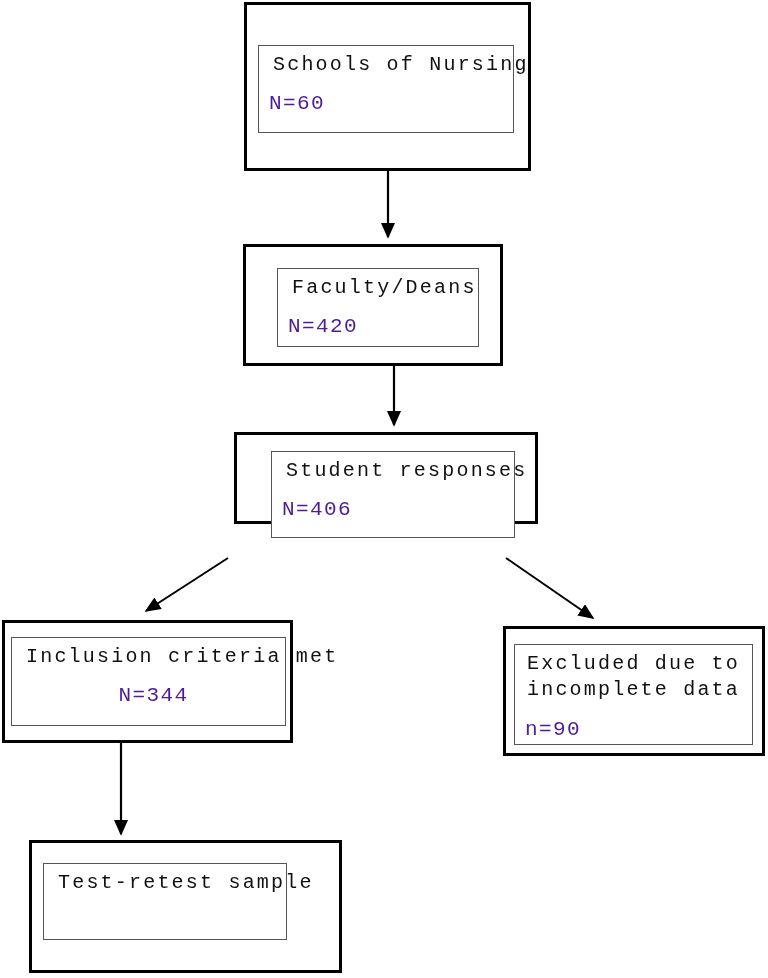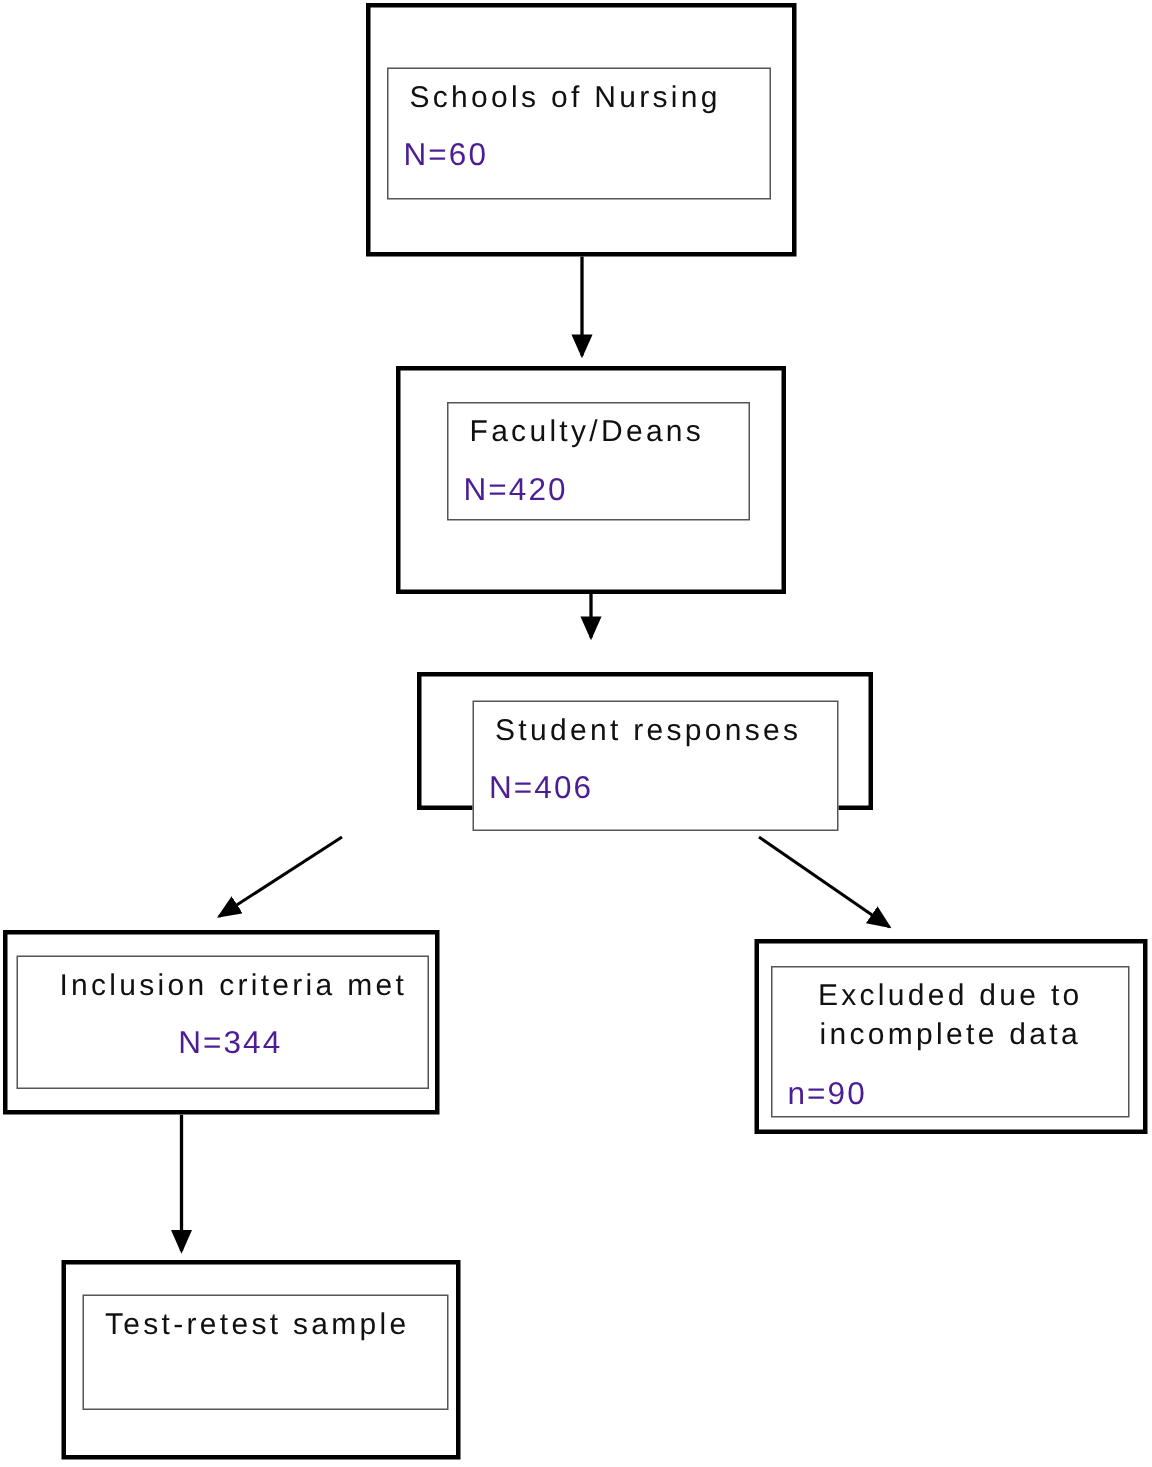--- a/index.html
+++ b/index.html
@@ -6,21 +6,21 @@
     margin: 0;
     padding: 0;
     background: #ffffff;
   }
   #canvas {
     position: relative;
     width: 768px;
     height: 978px;
     background: #ffffff;
     overflow: hidden;
-    font-family: Liberation Sans, sans-serif;
+    font-family: Liberation Mono, monospace;
   }
   .flow-box {
     position: absolute;
     box-sizing: border-box;
     border: 3px solid #000000;
     background: #ffffff;
   }
   .flow-inner {
     position: absolute;
     box-sizing: border-box;
@@ -84,28 +84,28 @@
     <line x1="121" y1="743" x2="121" y2="834" stroke="#000000" stroke-width="2.2" marker-end="url(#arrowheadwide)"></line>
   </svg>
 
   <div class="flow-box" style="left:244px; top:2px; width:287px; height:169px;">
     <div class="flow-inner" style="left:11px; top:40px; width:256px; height:88px;">
       <span class="line-main pad-l">Schools of Nursing</span>
       <span class="line-n pad-l2 gap-top">N=60</span>
     </div>
   </div>
 
-  <div class="flow-box" style="left:264px; top:244px; width:260px; height:152px;">
+  <div class="flow-box" style="left:243px; top:244px; width:260px; height:122px;">
     <div class="flow-inner" style="left:31px; top:21px; width:202px; height:79px;">
       <span class="line-main pad-l">Faculty/Deans</span>
       <span class="line-n pad-l2 gap-top">N=420</span>
     </div>
   </div>
 
-  <div class="flow-box" style="left:234px; top:448px; width:304px; height:92px;margin-left:44px;">
+  <div class="flow-box" style="left:234px; top:432px; width:304px; height:92px;">
     <div class="flow-inner" style="left:34px; top:16px; width:244px; height:87px;">
       <span class="line-main pad-l">Student responses</span>
       <span class="line-n pad-l2 gap-top">N=406</span>
     </div>
   </div>
 
   <div class="flow-box" style="left:2px; top:620px; width:291px; height:123px;text-align:center;">
     <div class="flow-inner" style="left:6px; top:14px; width:275px; height:89px;">
       <span class="line-main pad-l">Inclusion criteria met</span>
       <span class="line-n pad-l2 gap-top">N=344</span>
@@ -113,19 +113,19 @@
   </div>
 
   <div class="flow-box" style="left:503px; top:626px; width:262px; height:130px;padding-left:36px;">
     <div class="flow-inner" style="left:8px; top:15px; width:239px; height:101px;">
       <span class="line-main centered">Excluded due to</span>
       <span class="line-main centered">incomplete data</span>
       <span class="line-n pad-l2 gap-top">n=90</span>
     </div>
   </div>
 
-  <div class="flow-box" style="left:41px; top:840px; width:266px; height:133px;">
+  <div class="flow-box" style="left:29px; top:840px; width:313px; height:133px;">
     <div class="flow-inner" style="left:11px; top:20px; width:244px; height:77px;">
       <span class="line-main pad-l">Test-retest sample</span>
     </div>
   </div>
 
 </div>
 
 </body></html>

